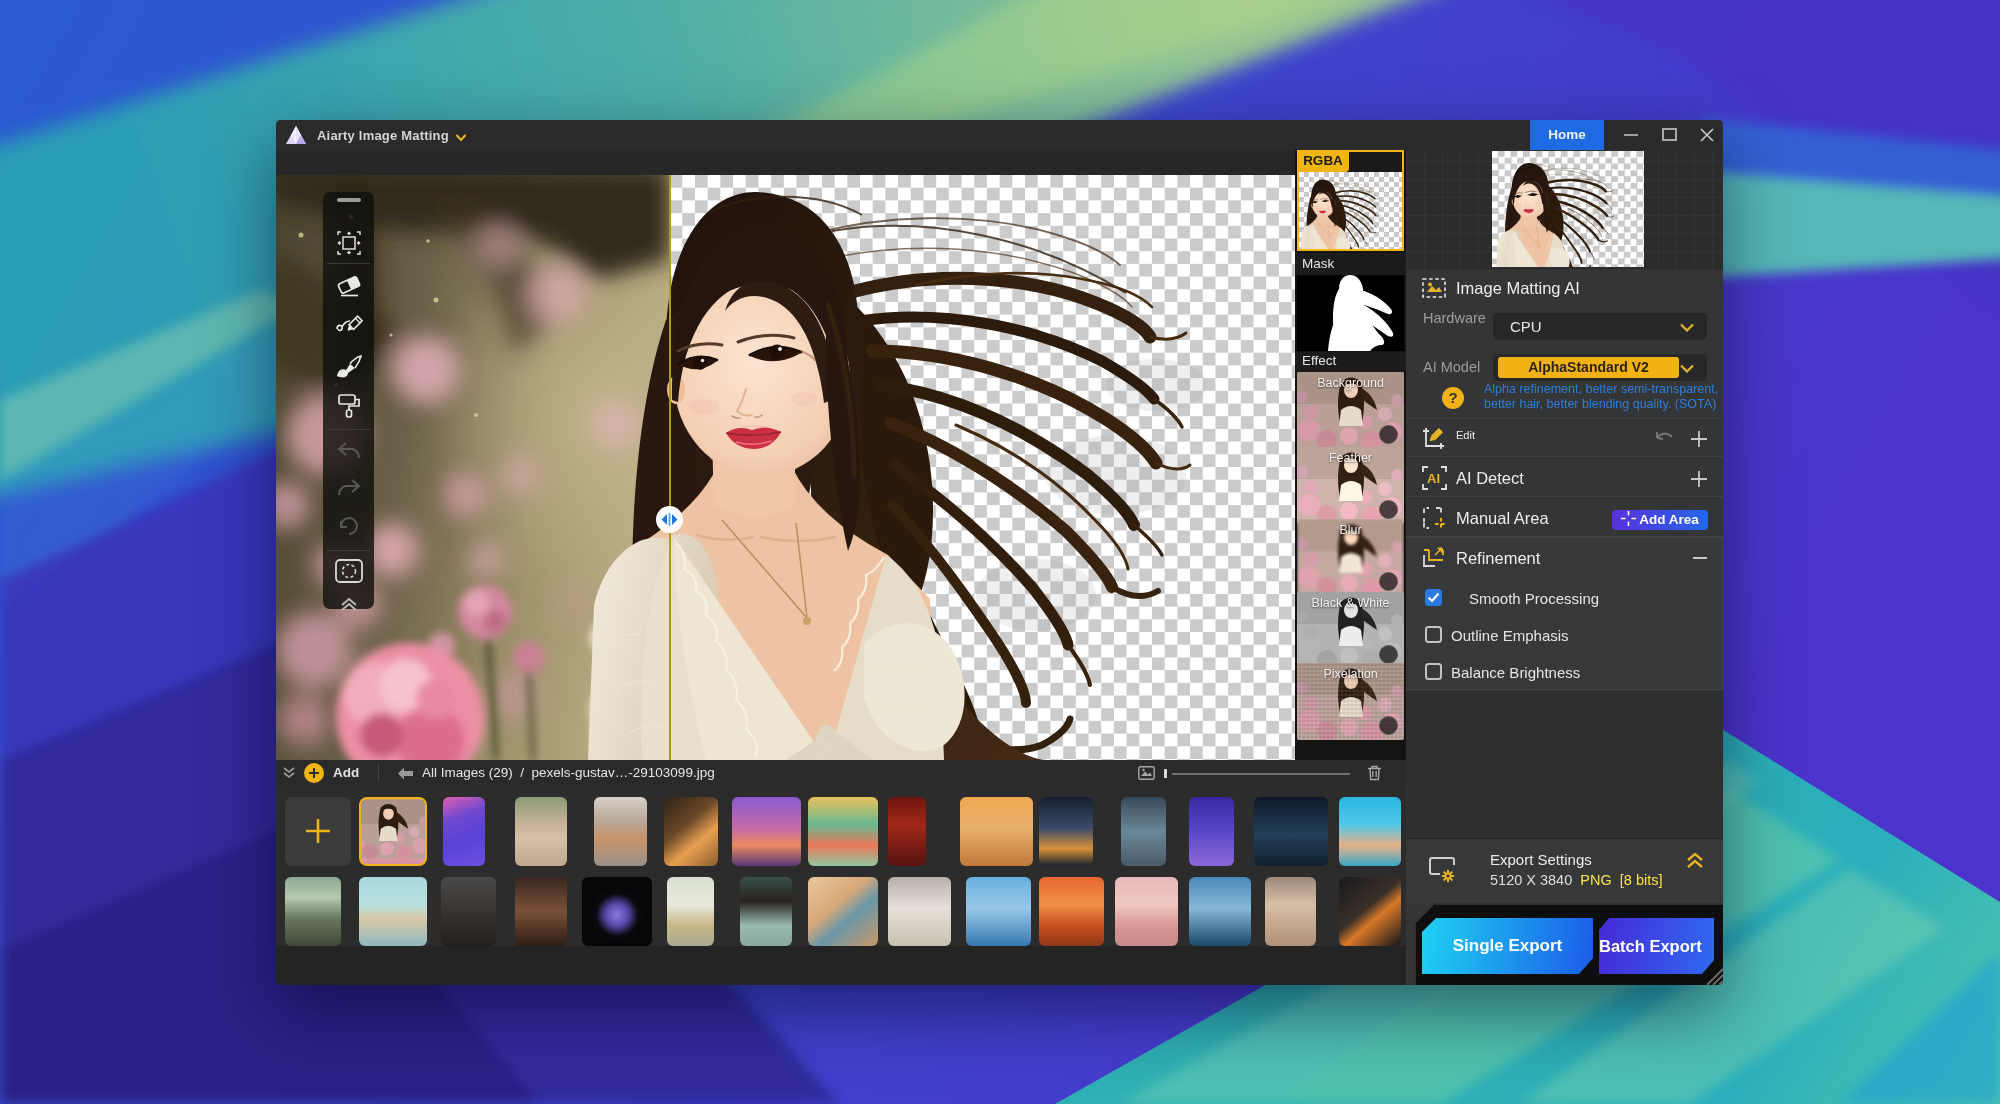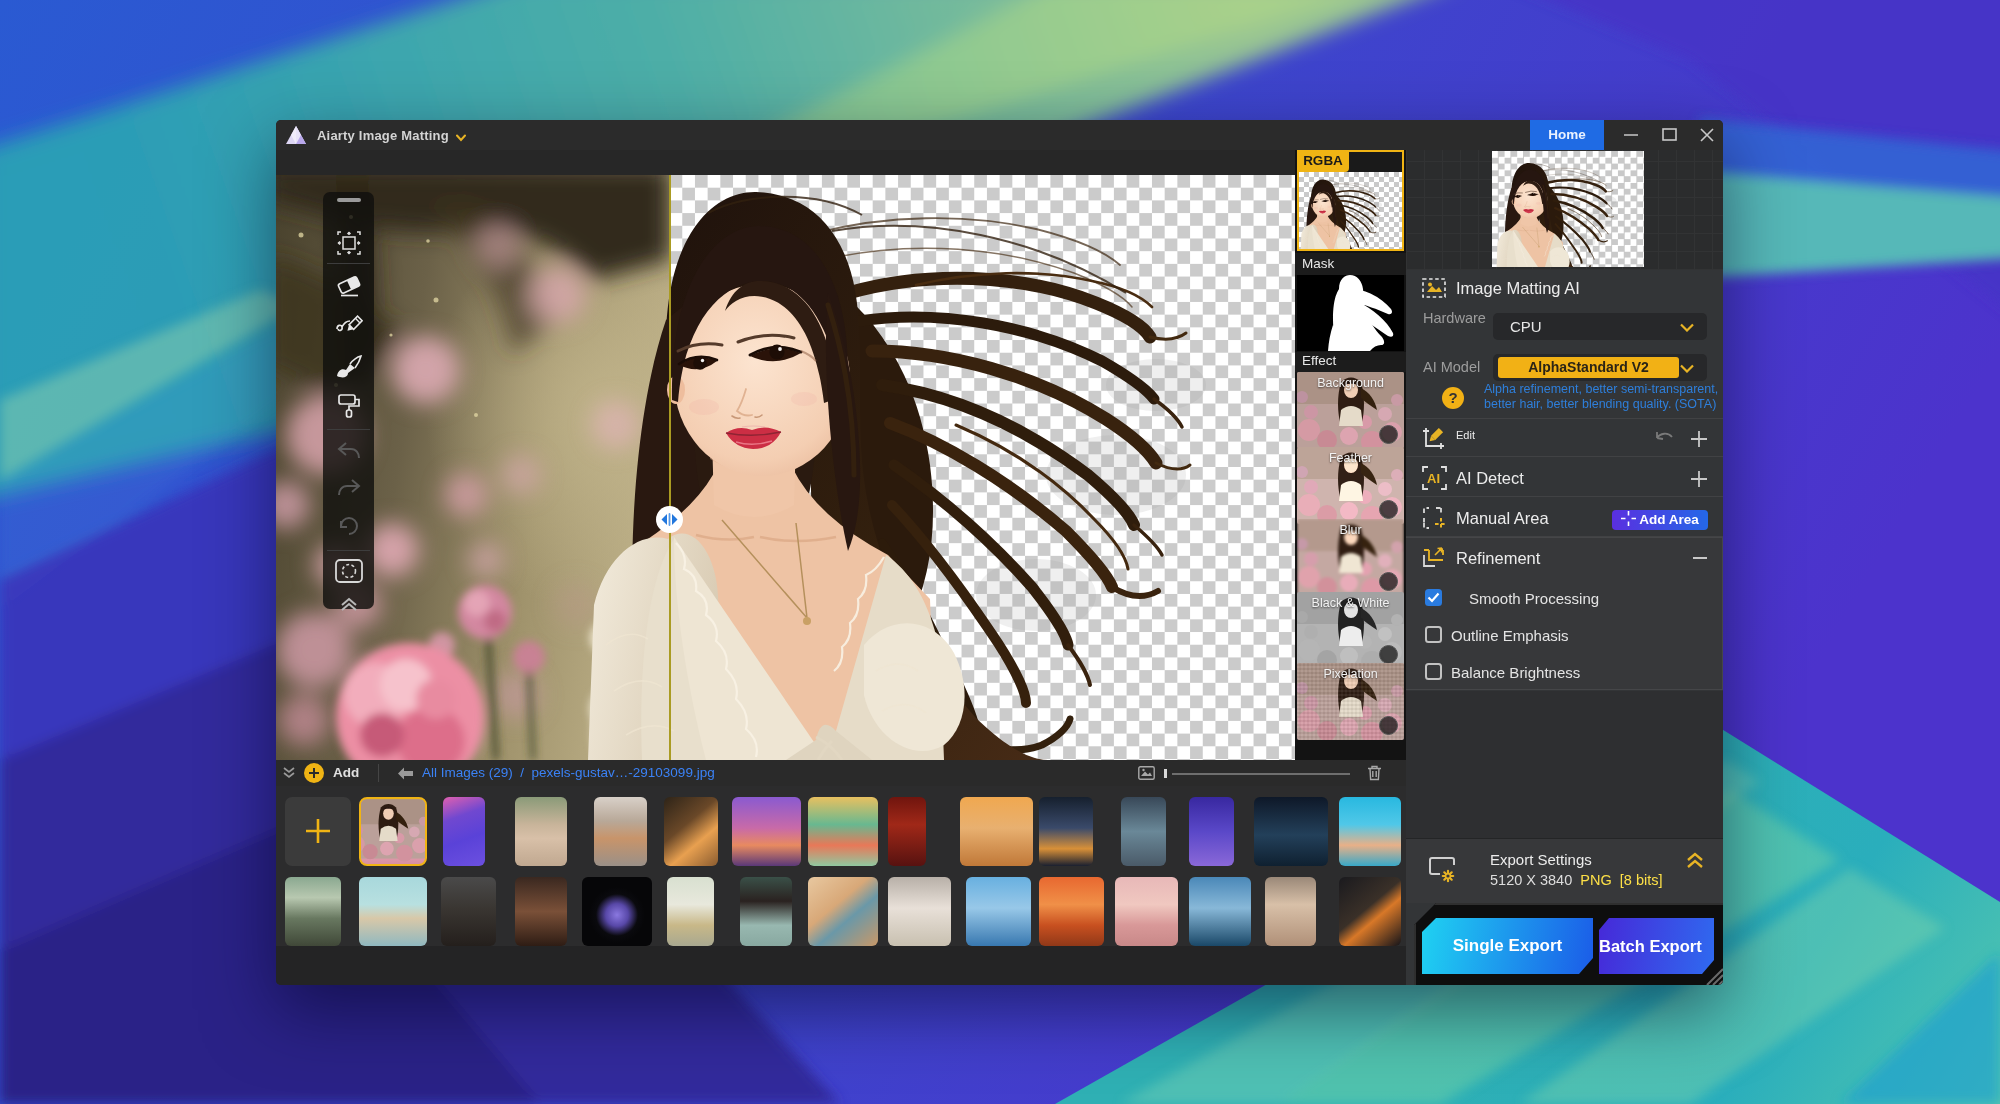--- a/index.html
+++ b/index.html
@@ -575,21 +575,21 @@
       </svg>
   <div style="position:absolute;left:28px;top:3px;width:20px;height:20px;background:#f0b414;border-radius:50%"></div>
   <svg width="12" height="12" viewBox="0 0 12 12" style="position:absolute;left:32px;top:7px">
         <path d="M6 1 L6 11 M1 6 L11 6" stroke="#2b2b2b" stroke-width="2"></path>
       </svg>
   <div style="position:absolute;left:57px;top:5px;font-size:13.5px;font-weight:700;color:#e0e0e0">Add</div>
   <div style="position:absolute;left:102px;top:4px;width:1px;height:18px;background:#454545"></div>
   <svg width="17" height="13" viewBox="0 0 17 13" style="position:absolute;left:121px;top:7px">
         <path d="M7 0.5 L1 6.5 L7 12.5 L7 9 L16 9 L16 4 L7 4 Z" fill="#9a9a9a"></path>
       </svg>
-  <div style="position:absolute;left:146px;top:5px;font-size:13.5px;color:#3b82f6">All Images (29)&nbsp;&nbsp;/&nbsp;&nbsp;pexels-gustav…-29103099.jpg</div>
+  <div style="position:absolute;left:146px;top:5px;font-size:13.5px;color:#e5e5e5">All Images (29)&nbsp;&nbsp;/&nbsp;&nbsp;pexels-gustav…-29103099.jpg</div>
   <svg width="17" height="14" viewBox="0 0 17 14" style="position:absolute;left:862px;top:6px">
         <rect x="0.8" y="0.8" width="15.4" height="12.4" rx="1.5" fill="none" stroke="#a8a8a8" stroke-width="1.4"></rect>
         <path d="M3 10 L7 5.5 L10 8.5 L12 6.5 L14 10 Z" fill="#a8a8a8"></path>
         <circle cx="5.5" cy="4" r="1.2" fill="#a8a8a8"></circle>
       </svg>
   <div style="position:absolute;left:888px;top:9px;width:3px;height:9px;background:#d8d8d8"></div>
   <div style="position:absolute;left:896px;top:12.5px;width:178px;height:2px;background:#6e6e6e"></div>
   <svg width="15" height="16" viewBox="0 0 15 16" style="position:absolute;left:1091px;top:5px">
         <g stroke="#a8a8a8" stroke-width="1.4" fill="none">
           <path d="M1 3.5 L14 3.5 M5 3.5 L5 1.5 L10 1.5 L10 3.5 M3 3.5 L3.6 14.5 L11.4 14.5 L12 3.5"></path>

